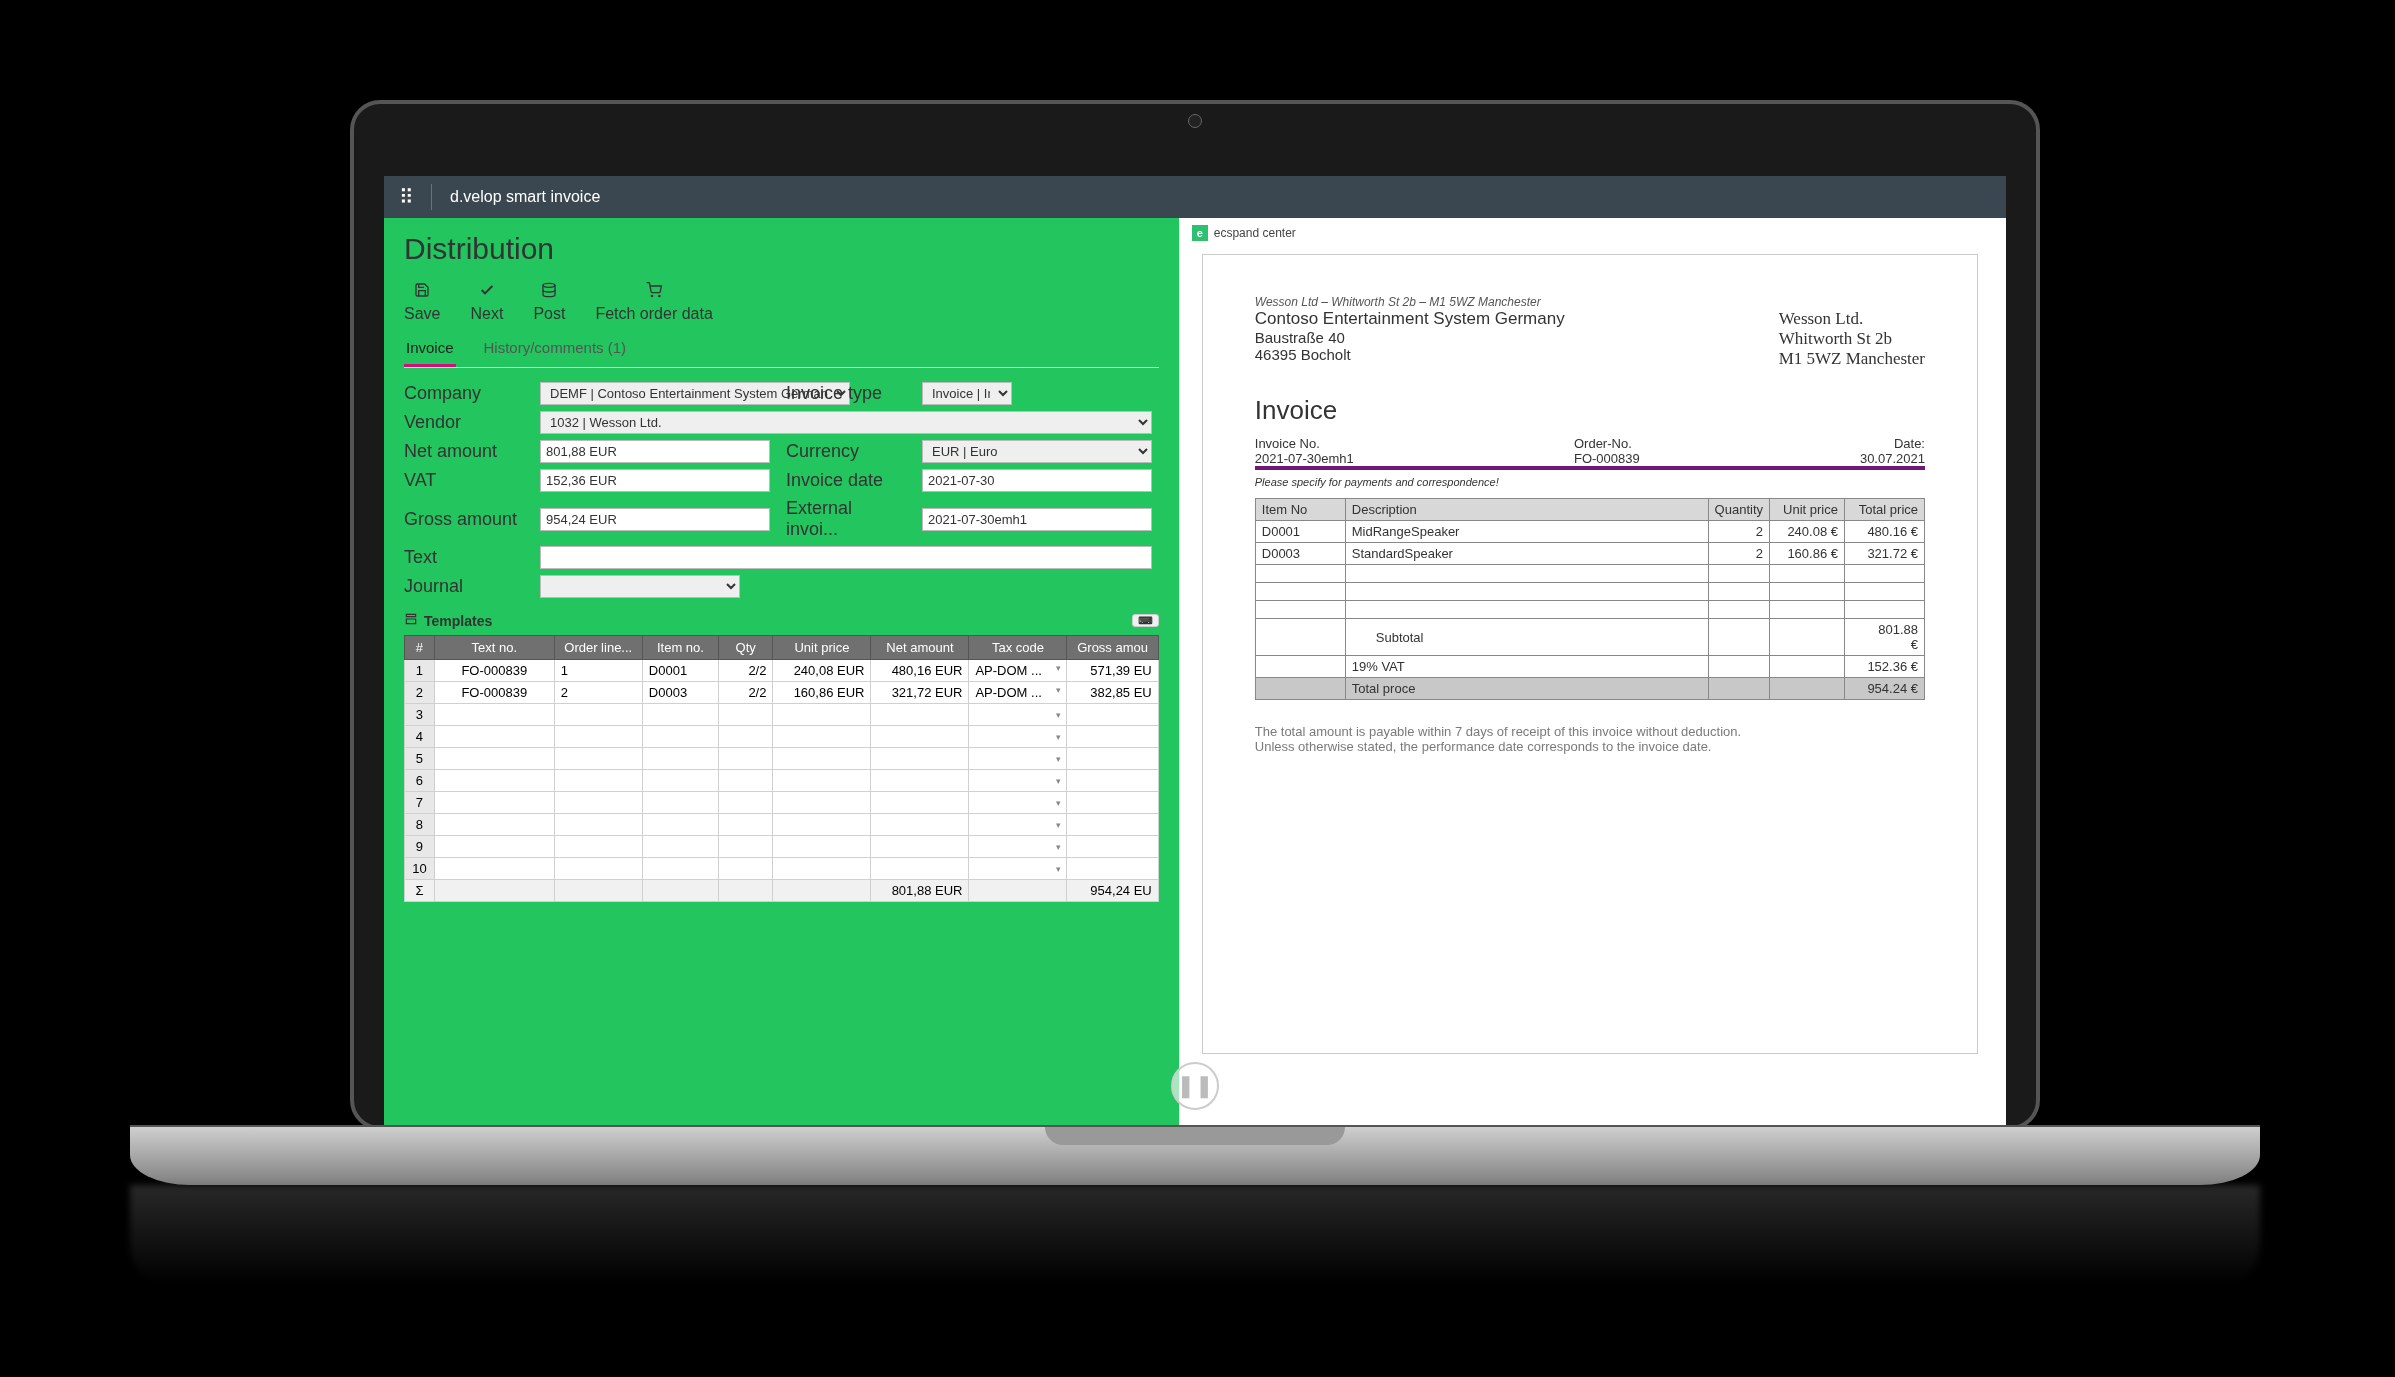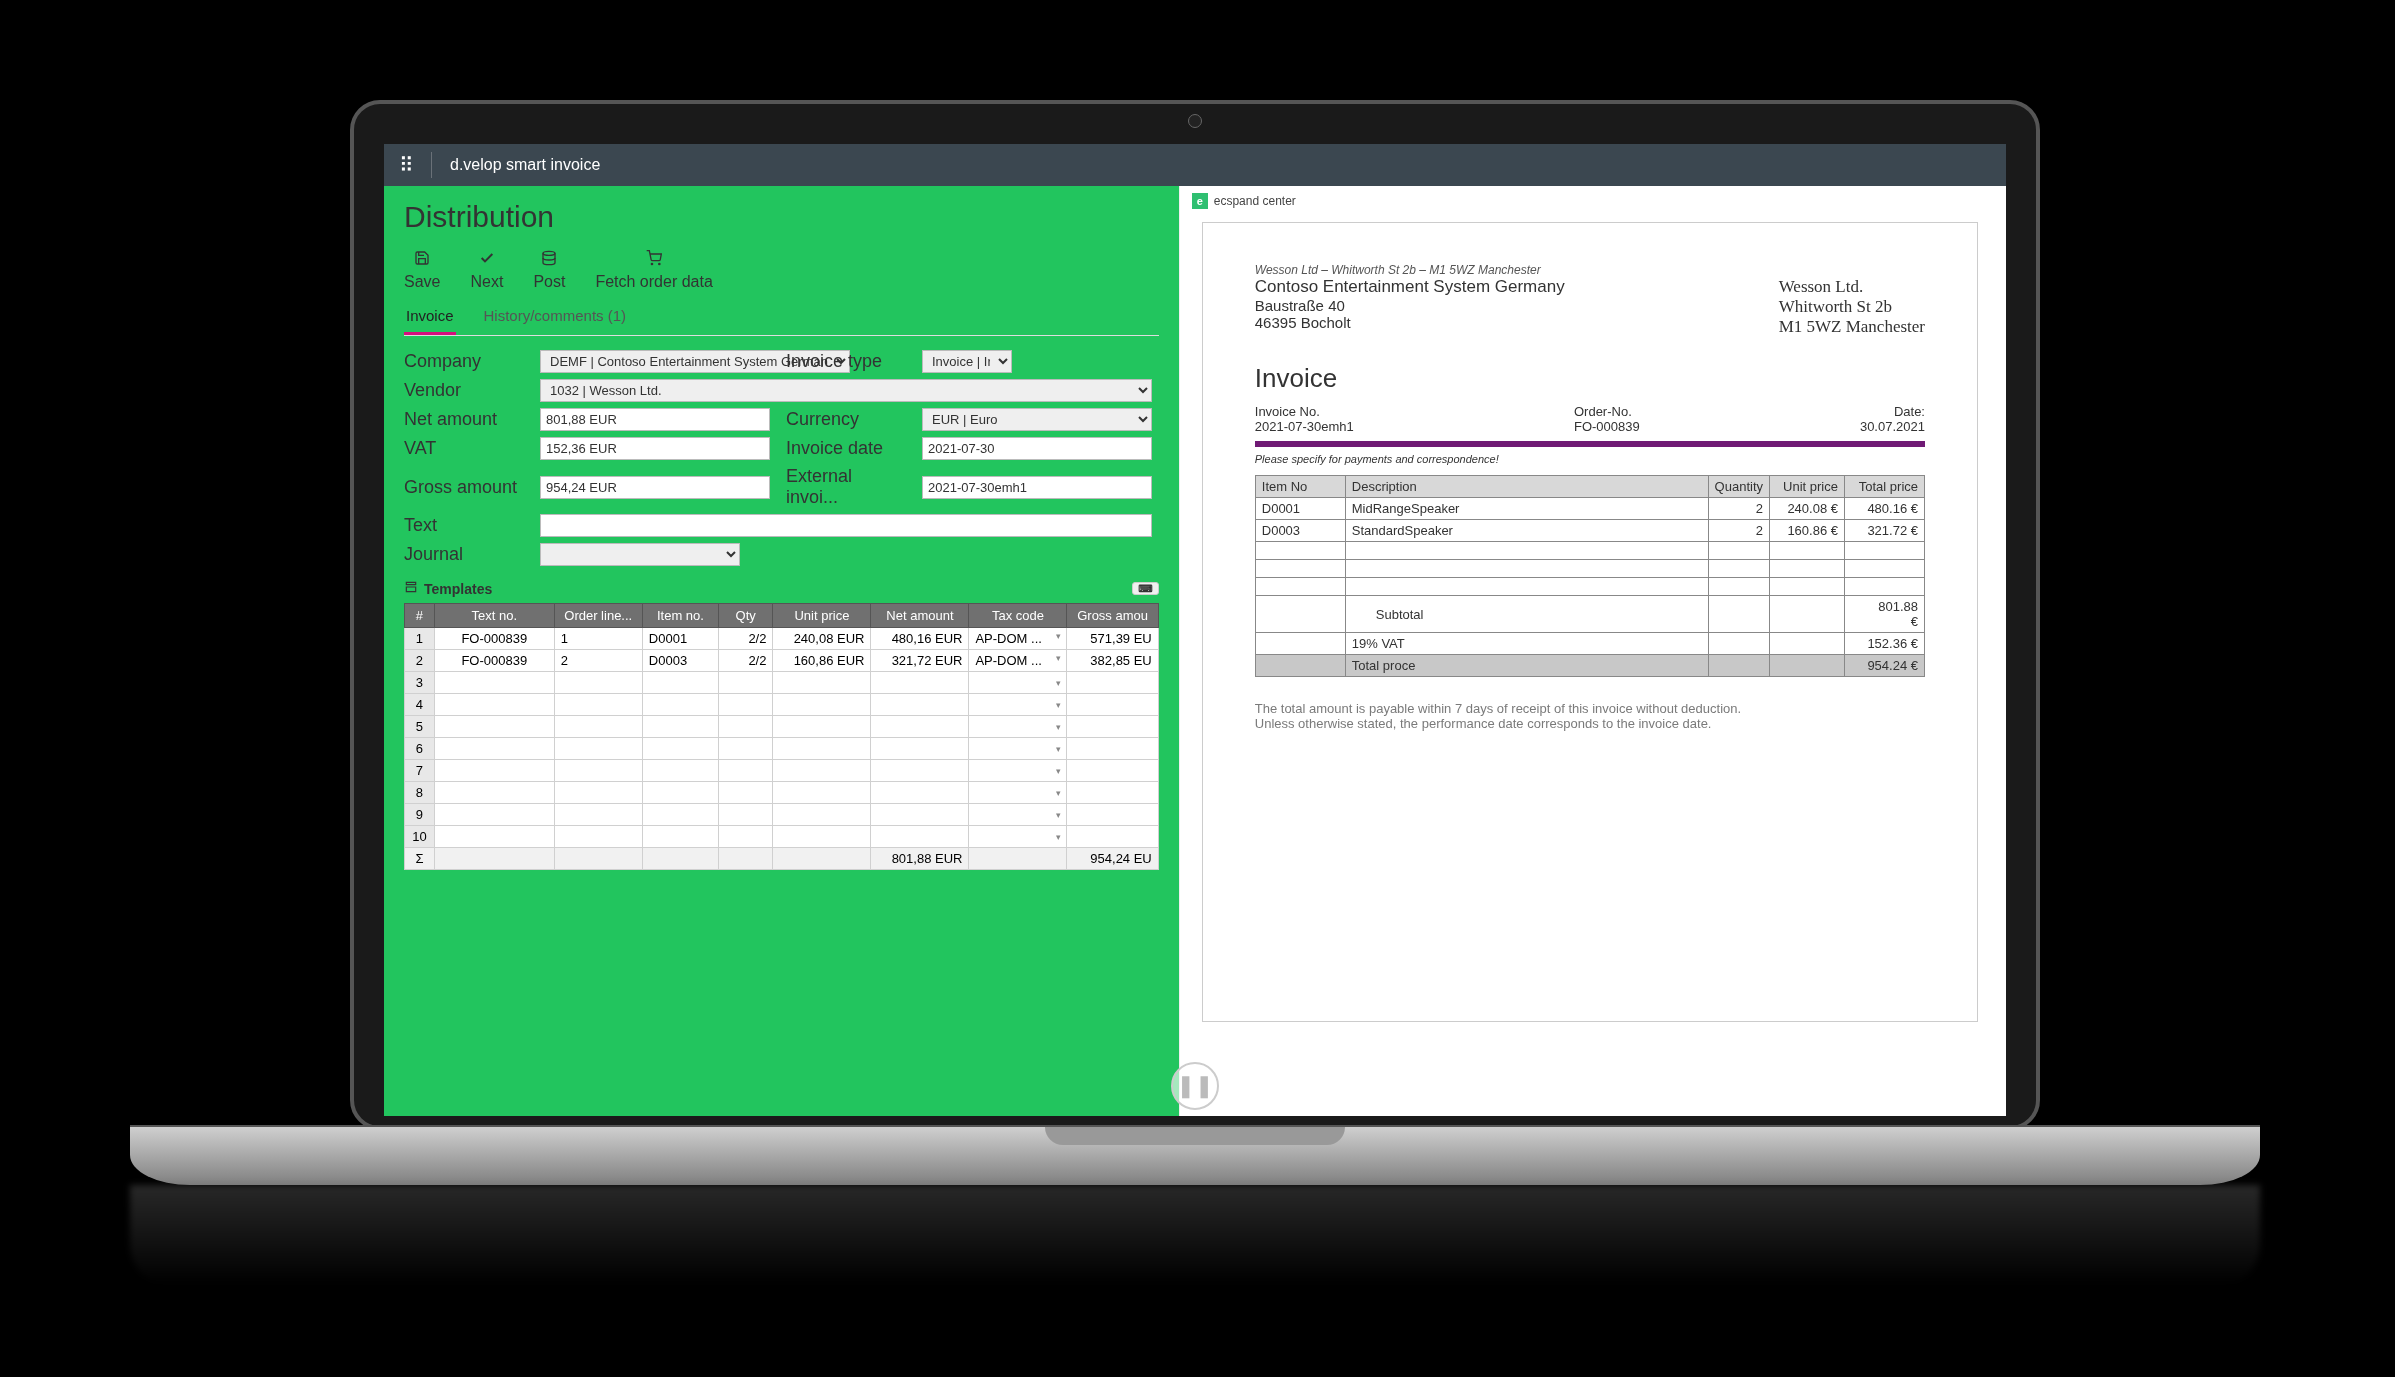--- a/index.html
+++ b/index.html
@@ -9,21 +9,21 @@
 .laptop-screen {
   position: absolute;
   left: 350px; top: 100px;
   width: 1690px; height: 1030px;
   background: #1a1a1a;
   border-radius: 30px;
   border: 4px solid #555;
   padding: 40px 30px 10px 30px;
 }
 .camera { position: absolute; left: 50%; top: 10px; transform: translateX(-50%); width: 14px; height: 14px; background:#222; border-radius:50%; border:1px solid #666;}
-.screen-inner { width: 100%; height: 100%; background: #fff; overflow: hidden; display: flex; flex-direction: column; }
+.screen-inner { width: 100%; height: 100%; background: #fff; overflow: hidden; display: flex; flex-direction: column; margin-top: 32px; }
 
 .laptop-base {
   position: absolute;
   left: 130px; top: 1125px;
   width: 2130px; height: 60px;
   background: linear-gradient(#cfcfcf,#808080);
   border-radius: 0 0 60px 60px/0 0 30px 30px;
   border-top: 2px solid #555;
 }
 .laptop-notch { position:absolute; left:50%; top:0; transform:translateX(-50%); width:300px; height:18px; background:#999; border-radius:0 0 20px 20px;}
@@ -71,21 +71,21 @@
 .line-table tr.sum td{ background:#f1f1f1; font-weight:400;}
 .caret-cell::after{content:"▾"; font-size:9px; color:#888; float:right; padding-left:3px;}
 
 
 .preview-header{ display:flex; align-items:center; gap:6px; font-size:12px; color:#444; padding:3px 8px;}
 .preview-header .ec-icon{ width:16px; height:16px; background:#2fbf71; color:#fff; display:inline-flex; align-items:center; justify-content:center; font-weight:bold; font-size:11px;}
 .doc{ margin:10px 18px; border:1px solid #ccc; padding:40px 52px; font-size:15px; color:#333; height:800px; background:#fff;}
 .doc .small{ font-size:12px; font-style:italic; color:#555;}
 .doc-head{ display:flex; justify-content:space-between; margin-bottom:20px;}
 .doc-title{ font-size:26px; margin:26px 0 10px 0;}
-.doc-meta{ display:flex; justify-content:space-between; font-size:13px; border-bottom:6px solid #701a75; padding-bottom:7px;}
+.doc-meta{ display:flex; justify-content:space-between; font-size:13px; border-bottom:4px solid #701a75; padding-bottom:0;}
 .doc-note{ font-size:11px; font-style:italic; margin:6px 0 10px 0;}
 
 .item-table{ width:100%; border-collapse:collapse; font-size:13px; margin-top:4px;}
 .item-table th{ background:#d8d8d8; border:1px solid #888; padding:3px 6px; text-align:left; font-weight:400;}
 .item-table th.r,.item-table td.r{ text-align:right;}
 .item-table td{ border:1px solid #888; padding:3px 6px; height:22px;}
 .item-table tr.empty td{ height:18px;}
 .item-table tr.sub td{ border-top:1px solid #0ea5e9;padding-left:30px;}
 .item-table tr.total td{ background:#c8c8c8;}
 .doc-footer{ font-size:13px; margin-top:24px; color:#7a7a7a;}

